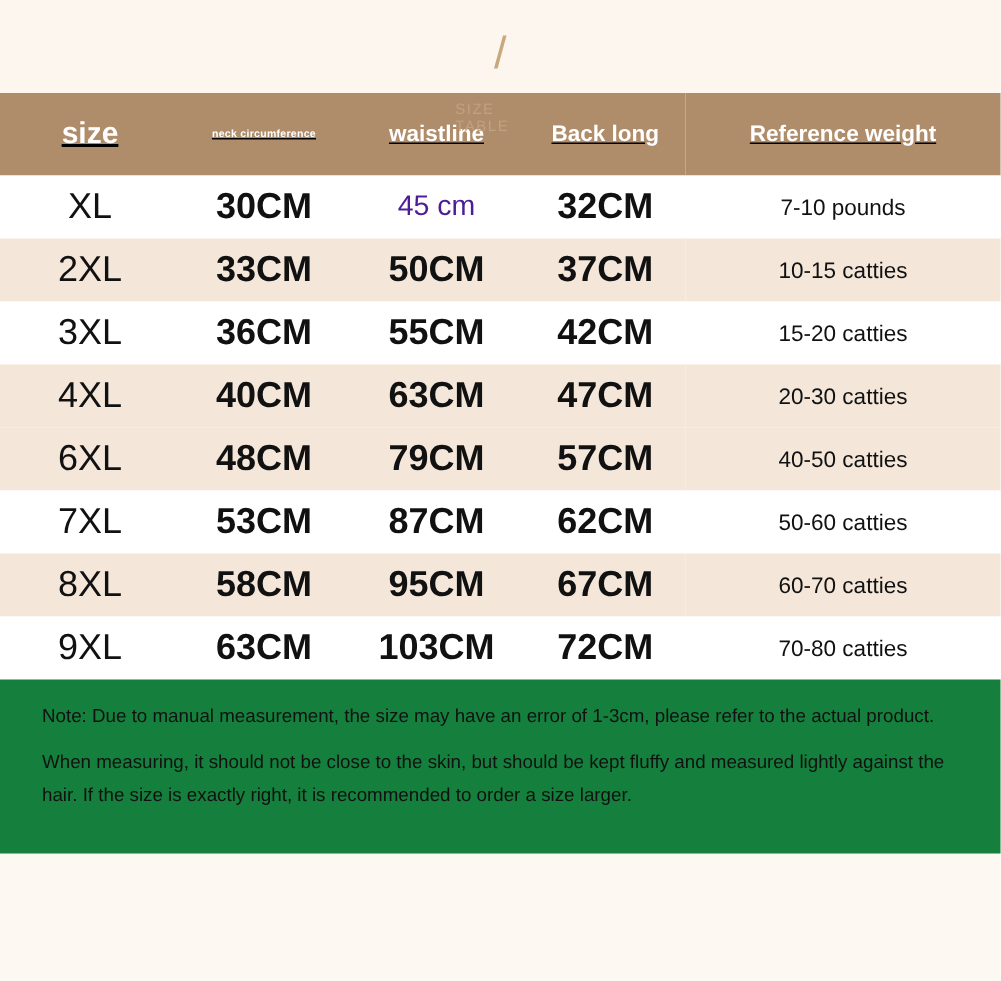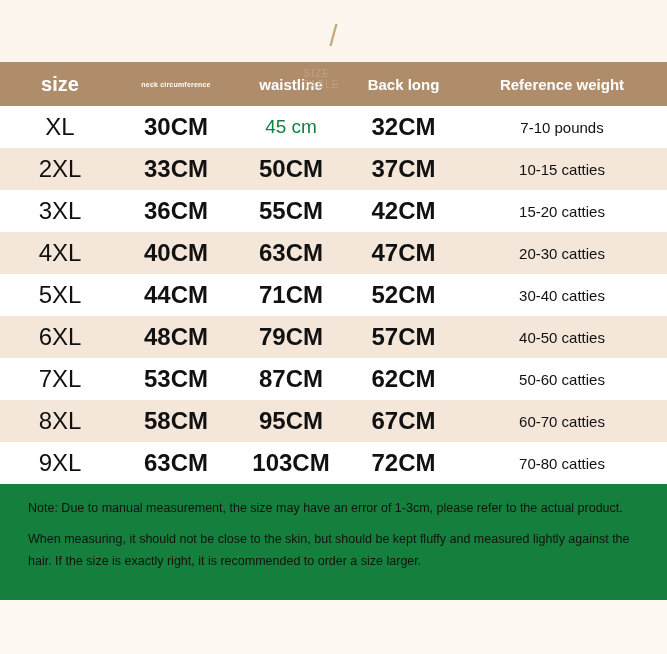--- a/index.html
+++ b/index.html
@@ -62,21 +62,22 @@
     table-layout: fixed;
   }
   table.size-table th,
   table.size-table td {
     padding: 0;
     text-align: center;
     vertical-align: middle;
   }
   thead tr {
     background: #b08d6a;
-    height: 44px;
+    height: 55px;
+    text-decoration: underline;
   }
   thead th {
     color: #ffffff;
     font-weight: bold;
   }
   th.col-size { font-size: 20px; }
   th.col-neck { font-size: 7px; letter-spacing: 0.2px; }
   th.col-waist { font-size: 15px; }
   th.col-back { font-size: 15px; }
   th.col-ref { font-size: 15px; }
@@ -95,21 +96,21 @@
     padding-right: 22px;
   }
   td.c-val {
     font-size: 24px;
     font-weight: bold;
     color: #111111;
   }
   td.c-val-light {
     font-size: 19px;
     font-weight: normal;
-    color: #15803d;
+    color: #4c1d95;
   }
   td.c-ref {
     font-size: 15px;
     color: #111111;
   }
 
   
   col.w-size  { width: 120px; }
   col.w-neck  { width: 112px; }
   col.w-waist { width: 118px; }
@@ -183,27 +184,20 @@
         <td class="c-val">42CM</td>
         <td class="c-ref">15-20 catties</td>
       </tr>
       <tr class="even">
         <td class="c-size">4XL</td>
         <td class="c-val">40CM</td>
         <td class="c-val">63CM</td>
         <td class="c-val">47CM</td>
         <td class="c-ref">20-30 catties</td>
       </tr>
-      <tr class="odd">
-        <td class="c-size">5XL</td>
-        <td class="c-val">44CM</td>
-        <td class="c-val">71CM</td>
-        <td class="c-val">52CM</td>
-        <td class="c-ref">30-40 catties</td>
-      </tr>
       <tr class="even">
         <td class="c-size">6XL</td>
         <td class="c-val">48CM</td>
         <td class="c-val">79CM</td>
         <td class="c-val">57CM</td>
         <td class="c-ref">40-50 catties</td>
       </tr>
       <tr class="odd">
         <td class="c-size">7XL</td>
         <td class="c-val">53CM</td>

